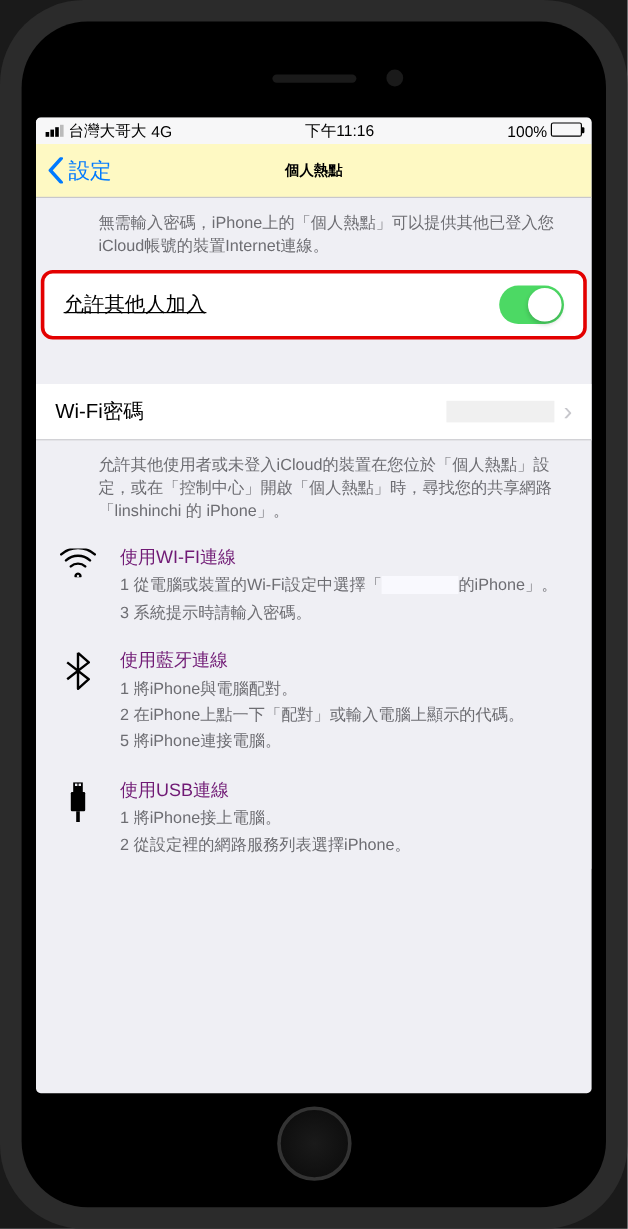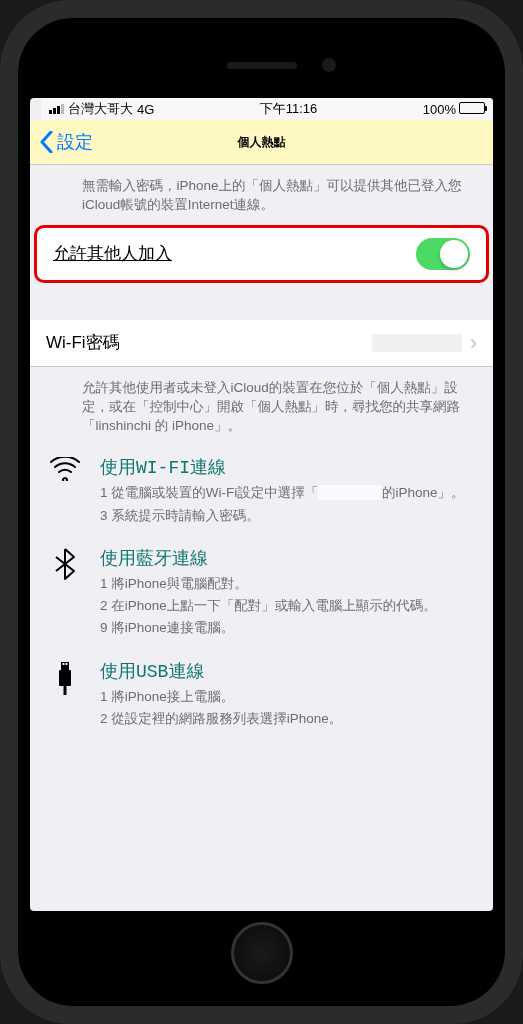--- a/index.html
+++ b/index.html
@@ -67,21 +67,20 @@
     }
     .status-bar {
       height: 22px;
       background: #f7f7f8;
       display: flex;
       align-items: center;
       justify-content: space-between;
       padding: 0 8px;
       font-size: 13px;
       font-weight: 500;
-      margin-left: 11px;
     }
     .status-left { display: flex; align-items: center; gap: 4px; }
     .status-right { display: flex; align-items: flex-start; gap: 3px; }
     .signal-bars { display: inline-flex; align-items: flex-end; gap: 1px; }
     .signal-bars span { width: 3px; background: #000; display: inline-block; }
     .signal-bars span:nth-child(1) { height: 4px; }
     .signal-bars span:nth-child(2) { height: 6px; }
     .signal-bars span:nth-child(3) { height: 8px; }
     .signal-bars span:nth-child(4) { height: 10px; background: #bbb; }
     .battery {
@@ -168,24 +167,23 @@
     }
     .instruction-icon {
       width: 34px;
       flex-shrink: 0;
       display: flex;
       justify-content: center;
       padding-top: 2px;
     }
     .instruction-text { flex: 1; }
     .instruction-title {
-      color: #0f766e;
-      font-size: 18px;
+      color: #701a75;
+      font-size: 15px;
       margin-bottom: 4px;
-      font-family: Liberation Mono, monospace;
     }
     .instruction-step {
       color: #6d6d72;
       font-size: 13.5px;
       line-height: 1.5;
       padding-left: 10px;
       text-indent: -10px;
       margin-bottom: 2px;
     }
     .masked-inline { background: #efeff4; filter: brightness(1.04); padding: 0 30px; }
@@ -267,21 +265,21 @@
         <div class="instruction-block">
           <div class="instruction-icon">
             <svg width="20" height="32" viewBox="0 0 20 32">
                 <path d="M10 1 L10 31 L19 23 L1 9 M10 1 L19 9 L1 23" stroke="#000" stroke-width="2" fill="none" stroke-linejoin="round"></path>
               </svg>
           </div>
           <div class="instruction-text">
             <div class="instruction-title">使用藍牙連線</div>
             <div class="instruction-step">1 將iPhone與電腦配對。</div>
             <div class="instruction-step">2 在iPhone上點一下「配對」或輸入電腦上顯示的代碼。</div>
-            <div class="instruction-step">9 將iPhone連接電腦。</div>
+            <div class="instruction-step">5 將iPhone連接電腦。</div>
           </div>
         </div>
 
         <div class="instruction-block">
           <div class="instruction-icon">
             <svg width="18" height="34" viewBox="0 0 18 34">
                 <rect x="5" y="1" width="8" height="8" fill="#000"></rect>
                 <rect x="6.5" y="2" width="2" height="2" fill="#efeff4"></rect>
                 <rect x="9.5" y="2" width="2" height="2" fill="#efeff4"></rect>
                 <rect x="3" y="9" width="12" height="16" rx="1" fill="#000"></rect>

